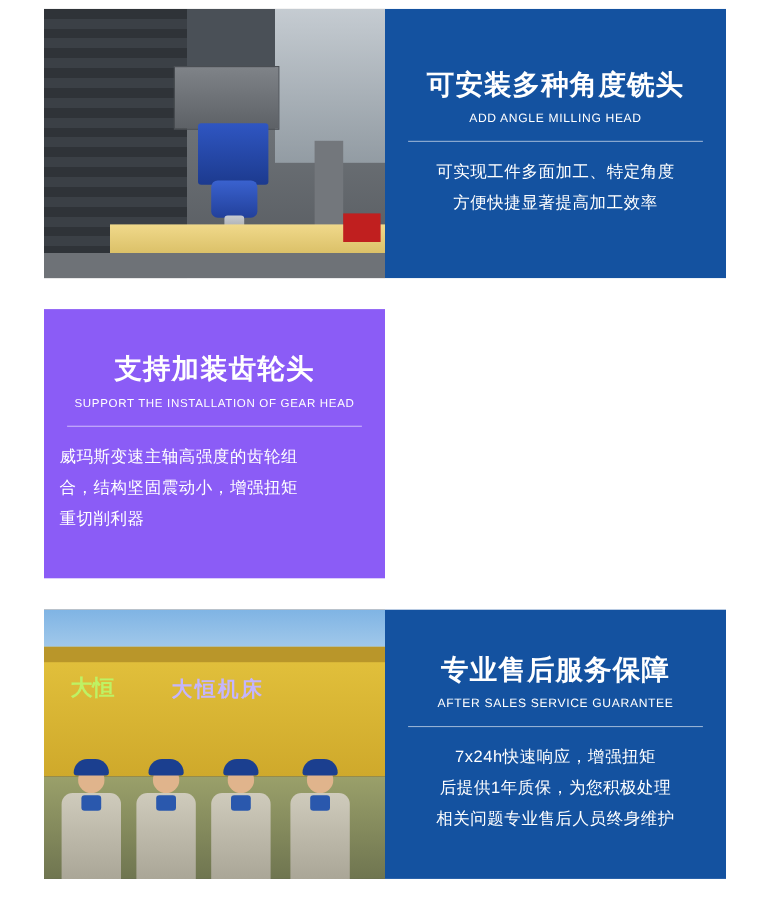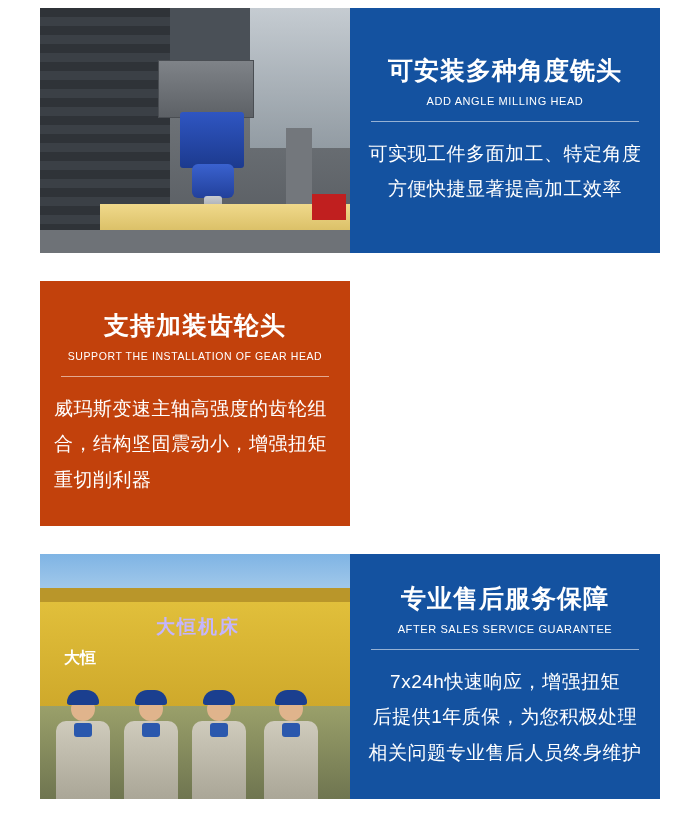--- a/index.html
+++ b/index.html
@@ -33,21 +33,21 @@
   
   .text-panel {
     display: flex;
     flex-direction: column;
     align-items: center;
     justify-content: center;
     padding: 10px 14px;
     text-align: center;
   }
   .panel-blue { background: #1452a0; }
-  .panel-red  { background: #c2410c; }
+  .panel-red  { background: #8b5cf6; }
   .title-cn {
     color: #ffffff;
     font-size: 25px;
     font-weight: bold;
     letter-spacing: 1px;
     line-height: 1.2;
     white-space: nowrap;
   }
   .title-en {
     color: #ffffff;
@@ -58,21 +58,21 @@
     white-space: nowrap;
   }
   .divider-line {
     width: 268px;
     height: 1px;
     background: rgba(255,255,255,0.55);
     margin-bottom: 14px;
   }
   .body-cn {
     color: #ffffff;
-    font-size: 19px;
+    font-size: 15px;
     line-height: 1.85;
     letter-spacing: 0.5px;
   }
   .body-left { text-align: left; align-self: flex-start; }
 
   
   .photo { position: relative; background: #3a3f45; }
 
   .p1-bg { position:absolute; inset:0; background:linear-gradient(180deg,#8d9196 0%,#6f7479 40%,#55595e 100%); }
   .p1-wall { position:absolute; left:0; top:0; width:130px; height:245px;
@@ -124,21 +124,21 @@
   .p2-floor { position:absolute; left:0; top:222px; width:310px; height:23px; background:#54585d; }
 
   
   .p3-sky { position:absolute; left:0; top:0; width:310px; height:62px;
      background:linear-gradient(180deg,#7fb4e4 0%,#bcd8ef 100%); }
   .p3-bldg { position:absolute; left:0; top:34px; width:310px; height:118px;
      background:linear-gradient(180deg,#e3c23d 0%,#cfa92b 100%); }
   .p3-bldg-top { position:absolute; left:0; top:34px; width:310px; height:14px; background:#b9962a; }
   .p3-sign { position:absolute; left:96px; top:60px; width:124px; height:26px;
      color:#c4b5fd; font-size:19px; font-weight:bold; letter-spacing:2px; text-align:center; }
-  .p3-txt-l { position:absolute; left:24px; top:58px; color:#ffffff; font-size:16px; font-weight:bold;margin-top:36px; }
+  .p3-txt-l { position:absolute; left:24px; top:58px; color:#bef264; font-size:20px; font-weight:bold; }
   .p3-ground { position:absolute; left:0; top:152px; width:310px; height:93px;
      background:linear-gradient(180deg,#9aa06a 0%,#6f7550 100%); }
   .worker { position:absolute; bottom:0; width:54px; }
   .w-body { position:absolute; bottom:0; width:54px; height:78px;
      background:linear-gradient(180deg,#cfcbbc 0%,#aaa697 100%); border-radius:10px 10px 0 0; }
   .w-face { position:absolute; bottom:78px; left:15px; width:24px; height:24px;
      background:#e0b48c; border-radius:50%; }
   .w-cap { position:absolute; bottom:94px; left:11px; width:32px; height:15px;
      background:#1b3f8f; border-radius:14px 14px 3px 3px; }
   .w-acc { position:absolute; bottom:62px; left:18px; width:18px; height:14px;

